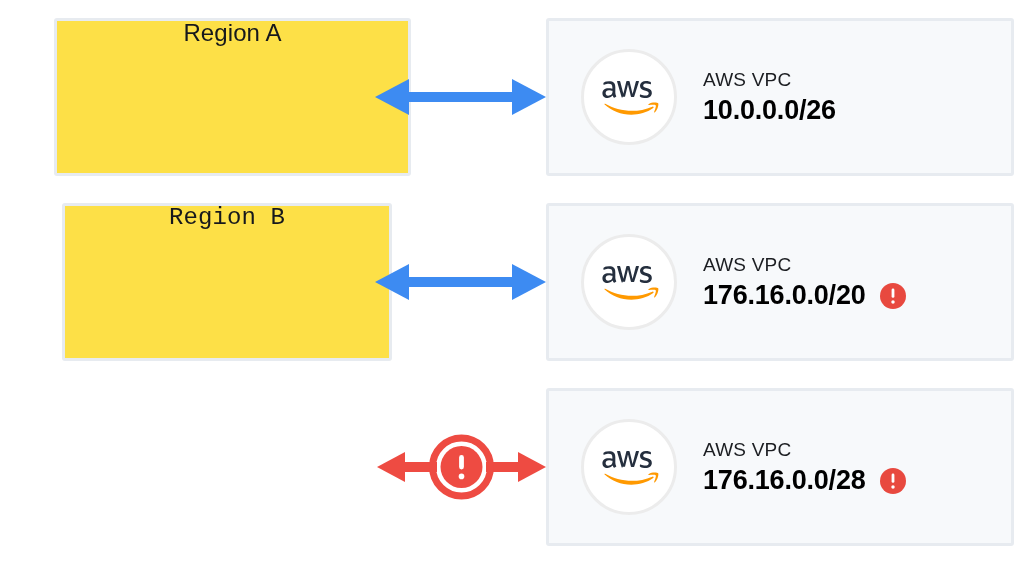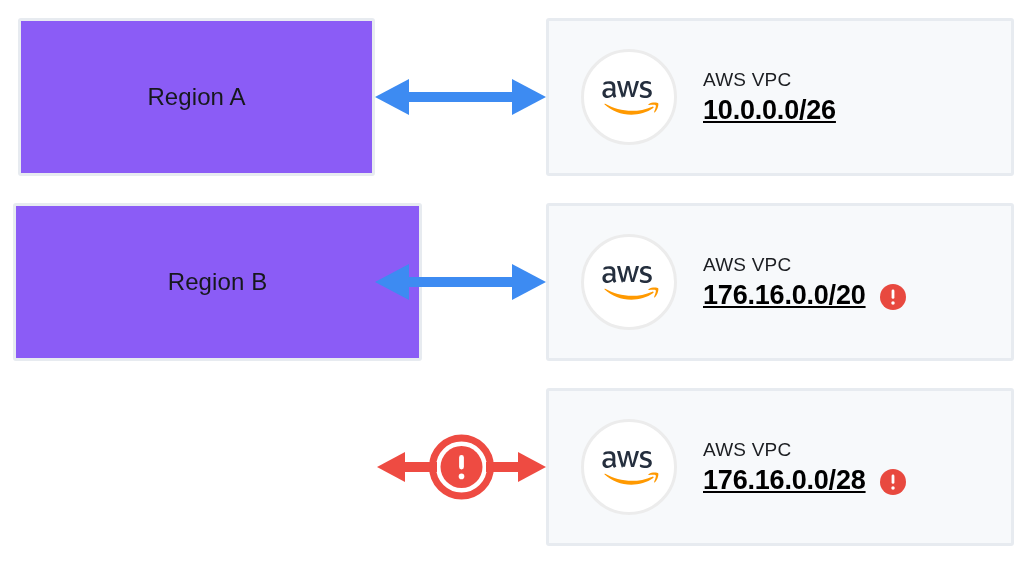--- a/index.html
+++ b/index.html
@@ -31,29 +31,29 @@
   .row-0 { top: 18px; }
   .row-1 { top: 203px; }
   .row-2 { top: 388px; }
 
   
   .region-card {
     position: absolute;
     top: 0;
     height: 158px;
     box-sizing: border-box;
-    background: #8b5cf6;
+    background: #fde047;
     border: 3px solid #e7ebf0;
     border-radius: 3px;
     display: flex;
-    align-items: center;
-    justify-content: center;
+    justify-content: center;
+    margin-left: 36px;
   }
   .row-0 .region-card { left: 18px; width: 357px; }
-  .row-1 .region-card { left: 13px; width: 409px; }
+  .row-1 .region-card { left: 26px; width: 330px; font-family: Liberation Mono, monospace; }
   .row-2 .region-card { left: 22px; width: 355px; }
 
   .region-label {
     font-size: 24px;
     font-weight: 400;
     color: #16181c;
     letter-spacing: 0.1px;
     line-height: 1;
   }
 
@@ -110,23 +110,22 @@
   }
   .vpc-title {
     font-size: 19px;
     font-weight: 400;
     color: #1b1d21;
     line-height: 1.25;
     letter-spacing: 0.2px;
   }
   .vpc-cidr-row {
     display: flex;
-    align-items: center;
+    align-items: flex-start;
     margin-top: 3px;
-    text-decoration: underline;
   }
   .vpc-cidr {
     font-size: 27px;
     font-weight: 700;
     color: #000000;
     line-height: 1.15;
     letter-spacing: -0.2px;
   }
   .inline-error {
     width: 26px;

